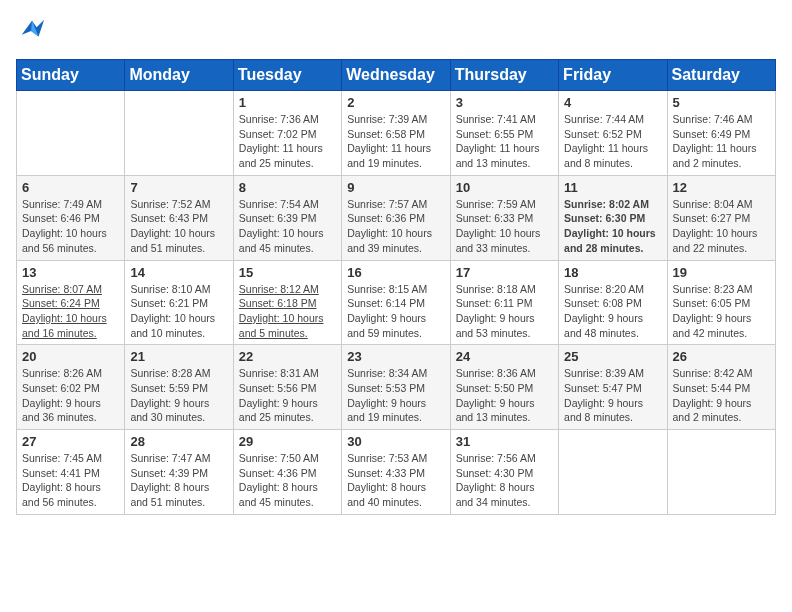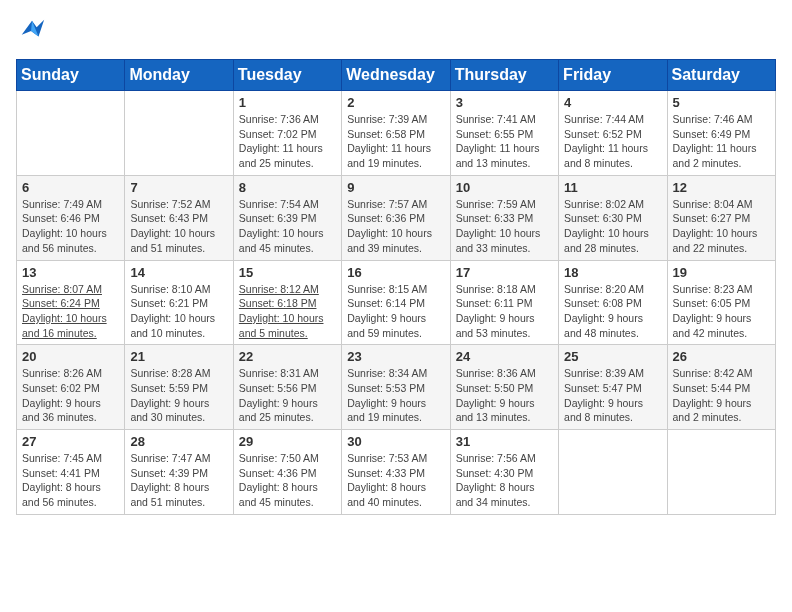--- a/index.html
+++ b/index.html
@@ -196,21 +196,21 @@
         </td>
         <td>
           <span class="day-number">10</span>
           <div class="day-detail" style="white-space: pre-line;">Sunrise: 7:59 AM
 Sunset: 6:33 PM
 Daylight: 10 hours
 and 33 minutes.</div>
         </td>
         <td>
           <span class="day-number">11</span>
-          <div class="day-detail" style="white-space: pre-line;">Sunrise: 8:02 AM
+          <div class="day-detail" style="white-space: pre-line; font-weight: bold;">Sunrise: 8:02 AM
 Sunset: 6:30 PM
 Daylight: 10 hours
 and 28 minutes.</div>
         </td>
         <td>
           <span class="day-number">12</span>
           <div class="day-detail" style="white-space: pre-line;">Sunrise: 8:04 AM
 Sunset: 6:27 PM
 Daylight: 10 hours
 and 22 minutes.</div>

